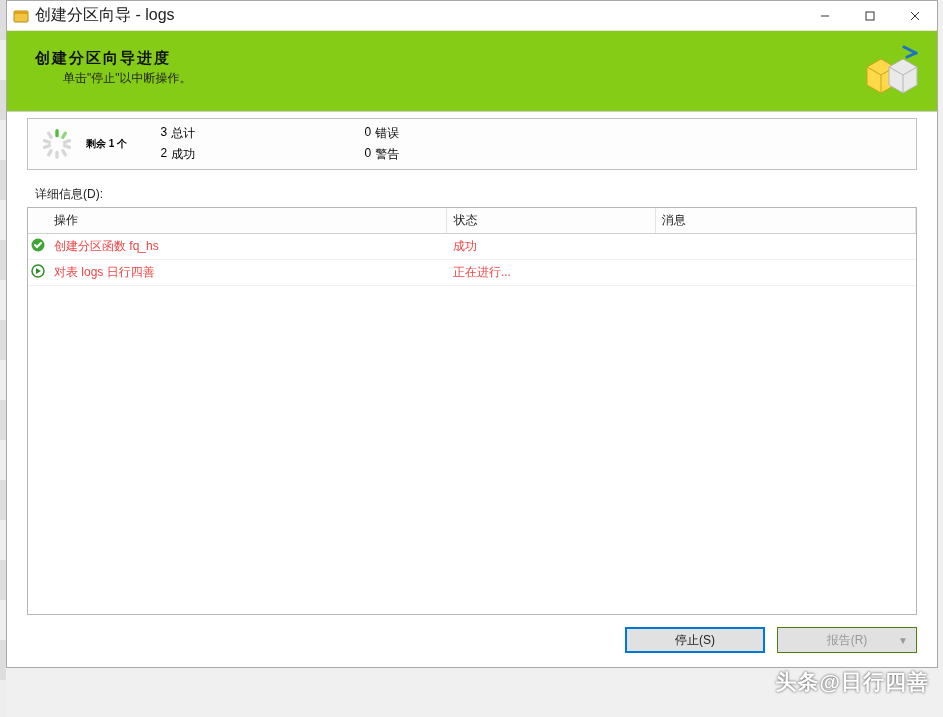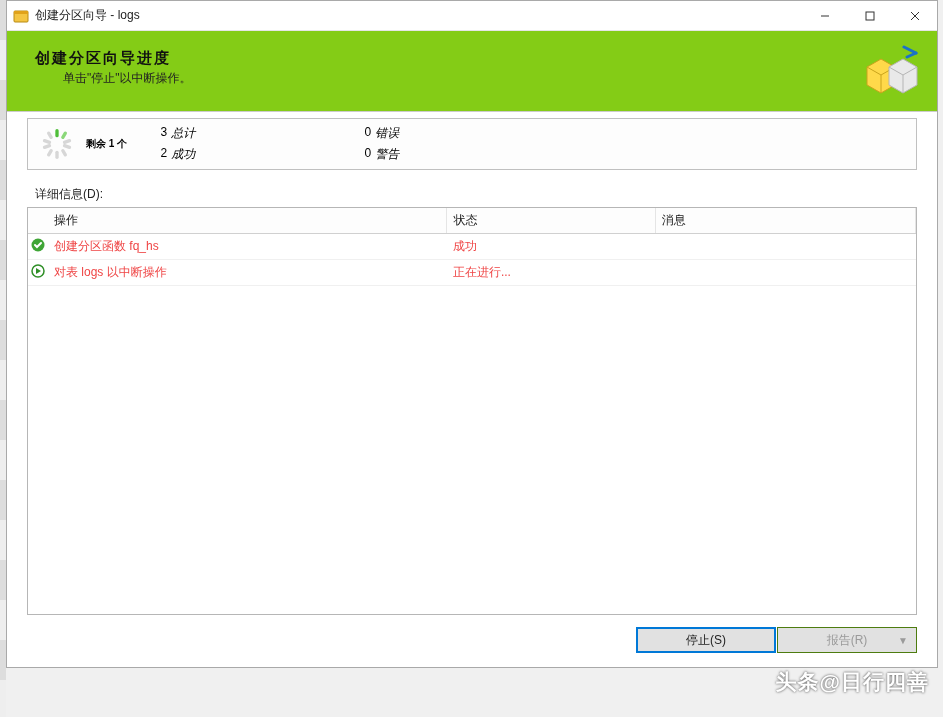--- a/index.html
+++ b/index.html
@@ -28,21 +28,21 @@
       align-items: center;
       padding-left: 6px;
     }
     .titlebar .app-icon {
       width: 16px; height: 16px;
       margin-right: 6px;
       display: inline-flex;
       align-items: center;
       justify-content: center;
     }
-    .titlebar .title { color: #222; font-size: 12px; }
+    .titlebar .title { color: #222; font-size: 16px; }
     .win-controls {
       margin-left: auto;
       display: flex;
       height: 100%;
     }
     .win-btn {
       width: 45px;
       height: 100%;
       display: flex;
       align-items: center;
@@ -81,21 +81,21 @@
     }
     .spinner {
       width: 30px; height: 30px;
       margin-right: 14px;
       position: relative;
     }
     .remain { font-weight: bold; font-size: 10px; }
     .stats-group { display:flex; gap:110px; }
     .stat-block { display:grid; grid-template-columns: 40px 50px; column-gap:4px; row-gap:4px;}
     .stat-block .num{ text-align:right;}
-    .stat-block .lab{ text-align:left;font-style:italic;}
+    .stat-block .lab{ text-align:left;}
 
     .details-label { margin-top: 16px; margin-bottom: 4px; font-size: 12px; color:#222;margin-left:8px;}
     .grid {
       border: 1px solid #b6b6b6;
       background: #fff;
       flex: 1;
       overflow: auto;
     }
     table { width: 100%; border-collapse: collapse; font-size: 12px; }
     th {
@@ -113,21 +113,21 @@
       padding: 4px 6px;
       border-bottom: 1px solid #f0f0f0;
       color:#ef4444;
     }
     .status-icon { width:14px; height:14px; display:inline-block;}
 
     .footer {
       margin-top: 12px;
       display: flex;
       justify-content: flex-end;
-      gap: 1px;
+      gap: 12px;
     }
     .btn {
       min-width: 140px;
       height: 26px;
       border: 1px solid #4d7c0f;
       background: #e1e1e1;
       display:flex; align-items:center; justify-content:center;
       font-size:12px; color:#222;
       position:relative;
     }
@@ -258,21 +258,21 @@
                   </svg></span></td>
               <td>创建分区函数 fq_hs</td>
               <td>成功</td>
               <td></td>
             </tr>
             <tr class="row">
               <td class="icon-col"><span class="status-icon"><svg width="14" height="14" viewBox="0 0 14 14">
                     <circle cx="7" cy="7" r="6" fill="none" stroke="#2f8f27" stroke-width="1.5"></circle>
                     <polygon points="5,4 10,7 5,10" fill="#2f8f27"></polygon>
                   </svg></span></td>
-              <td>对表 logs 以中断操作</td>
+              <td>对表 logs 日行四善</td>
               <td>正在进行...</td>
               <td></td>
             </tr>
           </tbody>
       </table>
     </div>
 
     <div class="footer">
       <div class="btn primary">
         <span>停止(S)</span>

